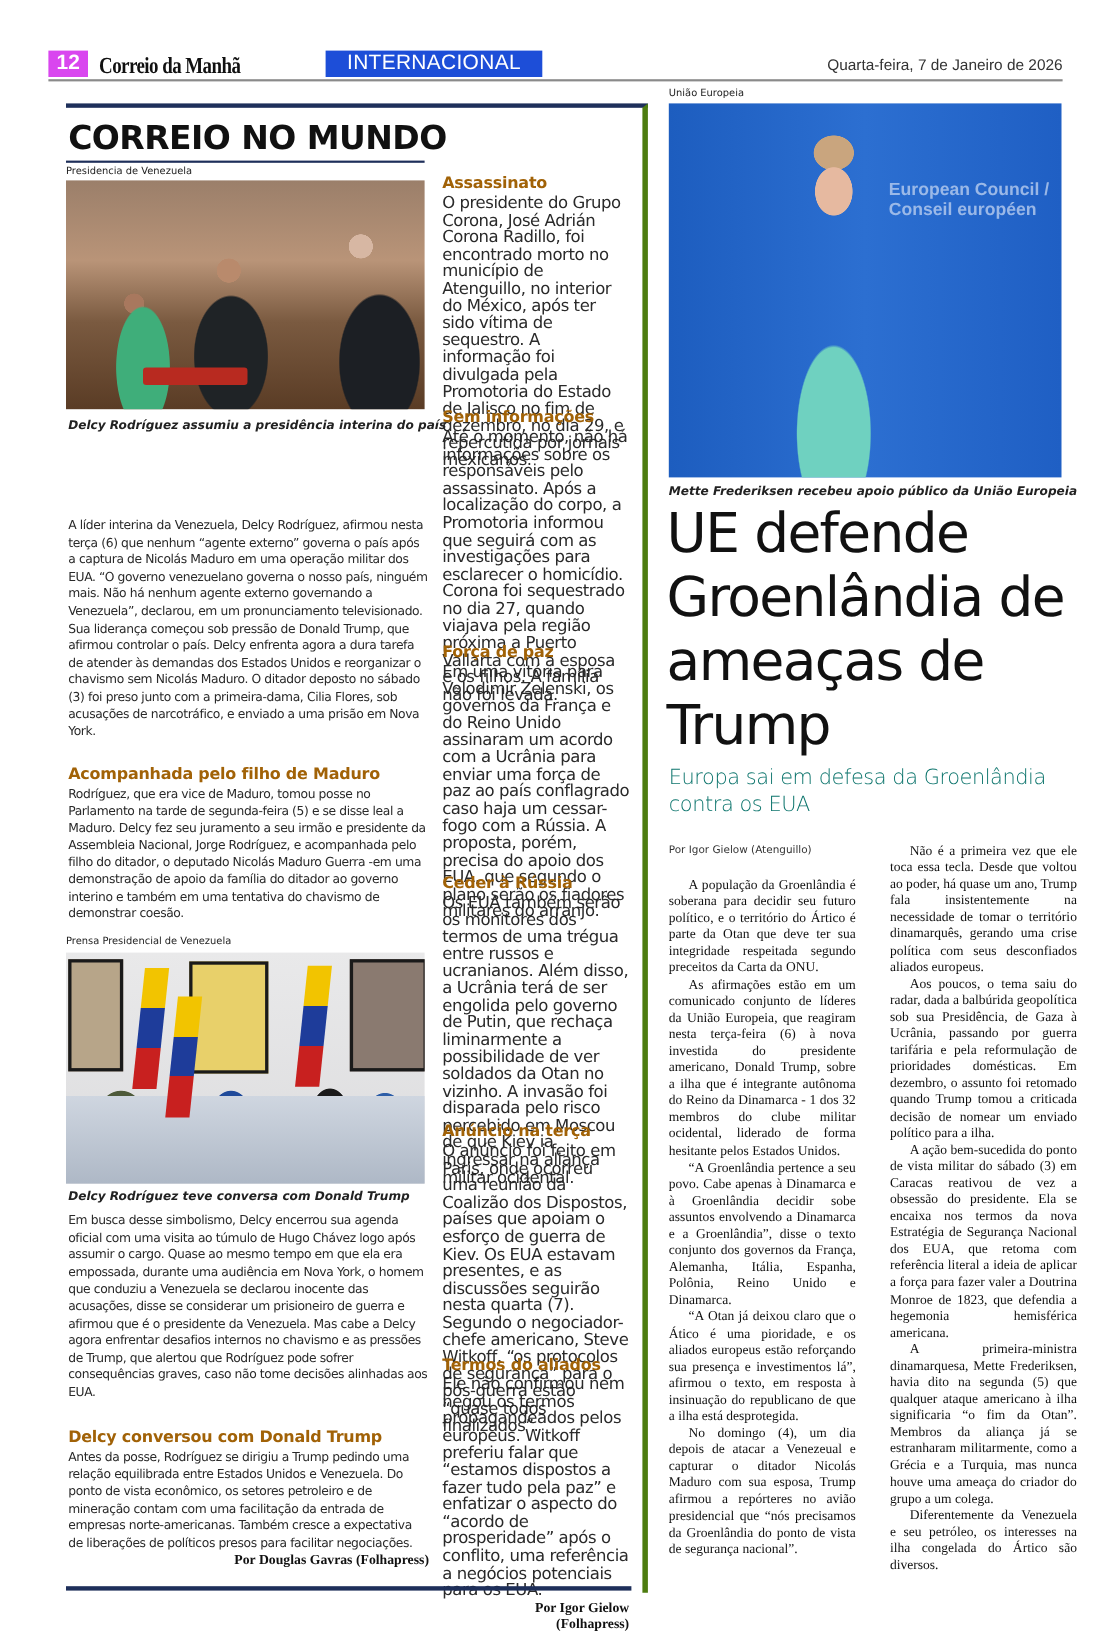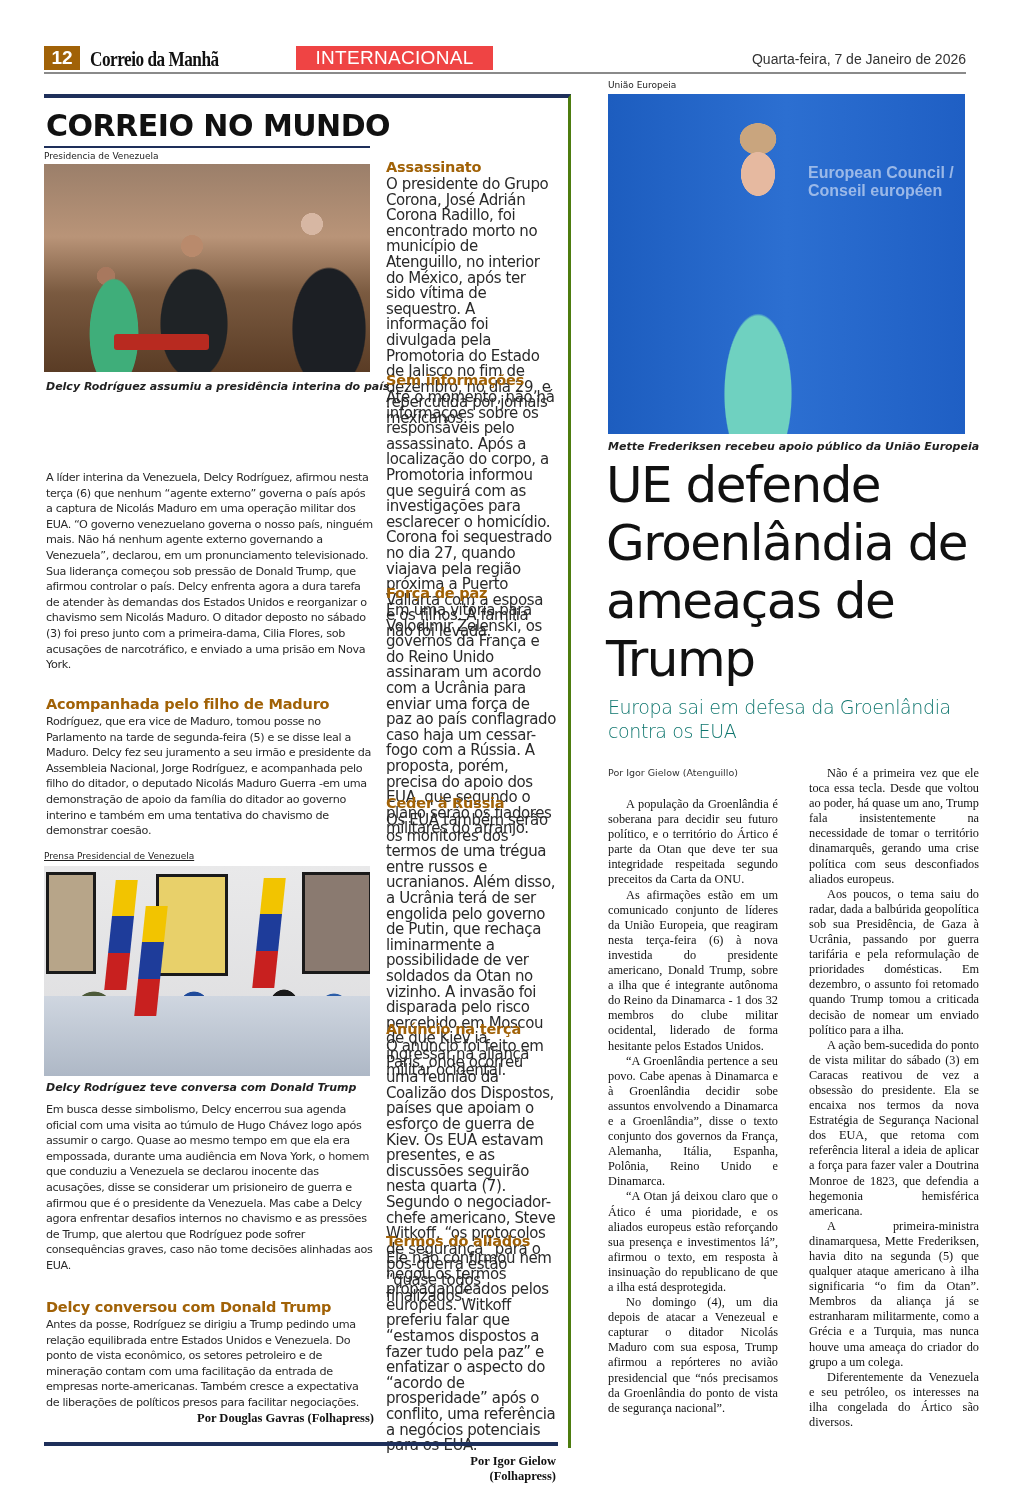--- a/index.html
+++ b/index.html
@@ -1,26 +1,26 @@
 <!DOCTYPE html>
 <html><head>
 <meta charset="utf-8">
 <style>
   html, body { margin:0; padding:0; }
   body { width:1010px; height:1488px; background:#fff; position:relative; overflow:hidden; font-family:"DejaVu Sans", sans-serif; color:#1a1a1a; }
 
   
   .masthead { position:absolute; left:44px; top:46px; width:922px; height:26px; border-bottom:2px solid #8a8a8a; }
-  .pagenum { position:absolute; left:0; top:0; width:36px; height:24px; background:#a16207; color:#fff; font:bold 19px "Liberation Sans", sans-serif; text-align:center; line-height:24px; }
+  .pagenum { position:absolute; left:0; top:0; width:36px; height:24px; background:#d946ef; color:#fff; font:bold 19px "Liberation Sans", sans-serif; text-align:center; line-height:24px; }
   .paper { position:absolute; left:46px; top:1px; font:bold 21px "Liberation Serif", serif; letter-spacing:-0.6px; transform:scaleX(0.82); transform-origin:left; color:#111; }
-  .section { position:absolute; left:252px; top:0; width:197px; height:24px; background:#ef4444; color:#fff; font:19px "Liberation Sans", sans-serif; text-align:center; line-height:24px; letter-spacing:0.3px; }
+  .section { position:absolute; left:252px; top:0; width:197px; height:24px; background:#1d4ed8; color:#fff; font:19px "Liberation Sans", sans-serif; text-align:center; line-height:24px; letter-spacing:0.3px; }
   .dateline { position:absolute; right:0; top:5px; font:14px "Liberation Sans", sans-serif; color:#333; }
 
   
-  .box { position:absolute; left:44px; top:94px; width:524px; height:1350px; border-top:4px solid #1e2f5a; border-right:3px solid #4d7c0f; }
+  .box { position:absolute; left:60px; top:94px; width:524px; height:1350px; border-top:4px solid #1e2f5a; border-right:5px solid #4d7c0f; }
   .box-title { position:absolute; left:2px; top:10px; font:bold 30px "DejaVu Sans", sans-serif; letter-spacing:-0.5px; color:#111; }
   .box-title-rule { position:absolute; left:0; top:48px; width:326px; border-top:2px solid #1e2f5a; }
   .box-bottom { position:absolute; left:0; top:1344px; width:514px; border-top:4px solid #1e2f5a; }
 
   .credit { position:absolute; font:9px "DejaVu Sans", sans-serif; color:#222; }
   .caption { position:absolute; font:italic bold 11px "DejaVu Sans", sans-serif; color:#222; white-space:nowrap; }
 
   .photo { position:absolute; overflow:hidden; }
   .ph1 { left:0; top:66px; width:326px; height:208px;
     background:
@@ -90,21 +90,21 @@
   <div class="caption" style="left:2px; top:282px;">Delcy Rodríguez assumiu a presidência interina do país</div>
 
 
   <div class="block body-sans" style="left:2px; top:372px; width:328px;">A líder interina da Venezuela, Delcy Rodríguez, afirmou nesta terça (6) que nenhum “agente externo” governa o país após a captura de Nicolás Maduro em uma operação militar dos EUA. “O governo venezuelano governa o nosso país, ninguém mais. Não há nenhum agente externo governando a Venezuela”, declarou, em um pronunciamento televisionado. Sua liderança começou sob pressão de Donald Trump, que afirmou controlar o país. Delcy enfrenta agora a dura tarefa de atender às demandas dos Estados Unidos e reorganizar o chavismo sem Nicolás Maduro. O ditador deposto no sábado (3) foi preso junto com a primeira-dama, Cilia Flores, sob acusações de narcotráfico, e enviado a uma prisão em Nova York.</div>
 
   <div class="block" style="left:2px; top:597px; width:328px;">
     <h3 class="sub">Acompanhada pelo filho de Maduro</h3>
     <div class="body-sans">Rodríguez, que era vice de Maduro, tomou posse no Parlamento na tarde de segunda-feira (5) e se disse leal a Maduro. Delcy fez seu juramento a seu irmão e presidente da Assembleia Nacional, Jorge Rodríguez, e acompanhada pelo filho do ditador, o deputado Nicolás Maduro Guerra -em uma demonstração de apoio da família do ditador ao governo interino e também em uma tentativa do chavismo de demonstrar coesão.</div>
   </div>
 
-  <div class="credit" style="left:0; top:753px; width:326px;text-decoration:underline;">Prensa Presidencial de Venezuela</div>
+  <div class="credit" style="left:0; top:753px; width:326px;">Prensa Presidencial de Venezuela</div>
   <div class="photo ph2">
     <div class="frame" style="left:2px; top:6px; width:44px; height:96px; background:#b7a589;"></div>
     <div class="frame" style="left:112px; top:8px; width:66px; height:96px; background:#e8d06a;"></div>
     <div class="frame" style="left:258px; top:6px; width:64px; height:96px; background:#8a7a70;"></div>
     <div class="flag" style="left:66px; top:14px;"></div>
     <div class="flag" style="left:96px; top:40px;"></div>
     <div class="flag" style="left:214px; top:12px;"></div>
   </div>
   <div class="caption" style="left:2px; top:983px;">Delcy Rodríguez teve conversa com Donald Trump</div>
 

